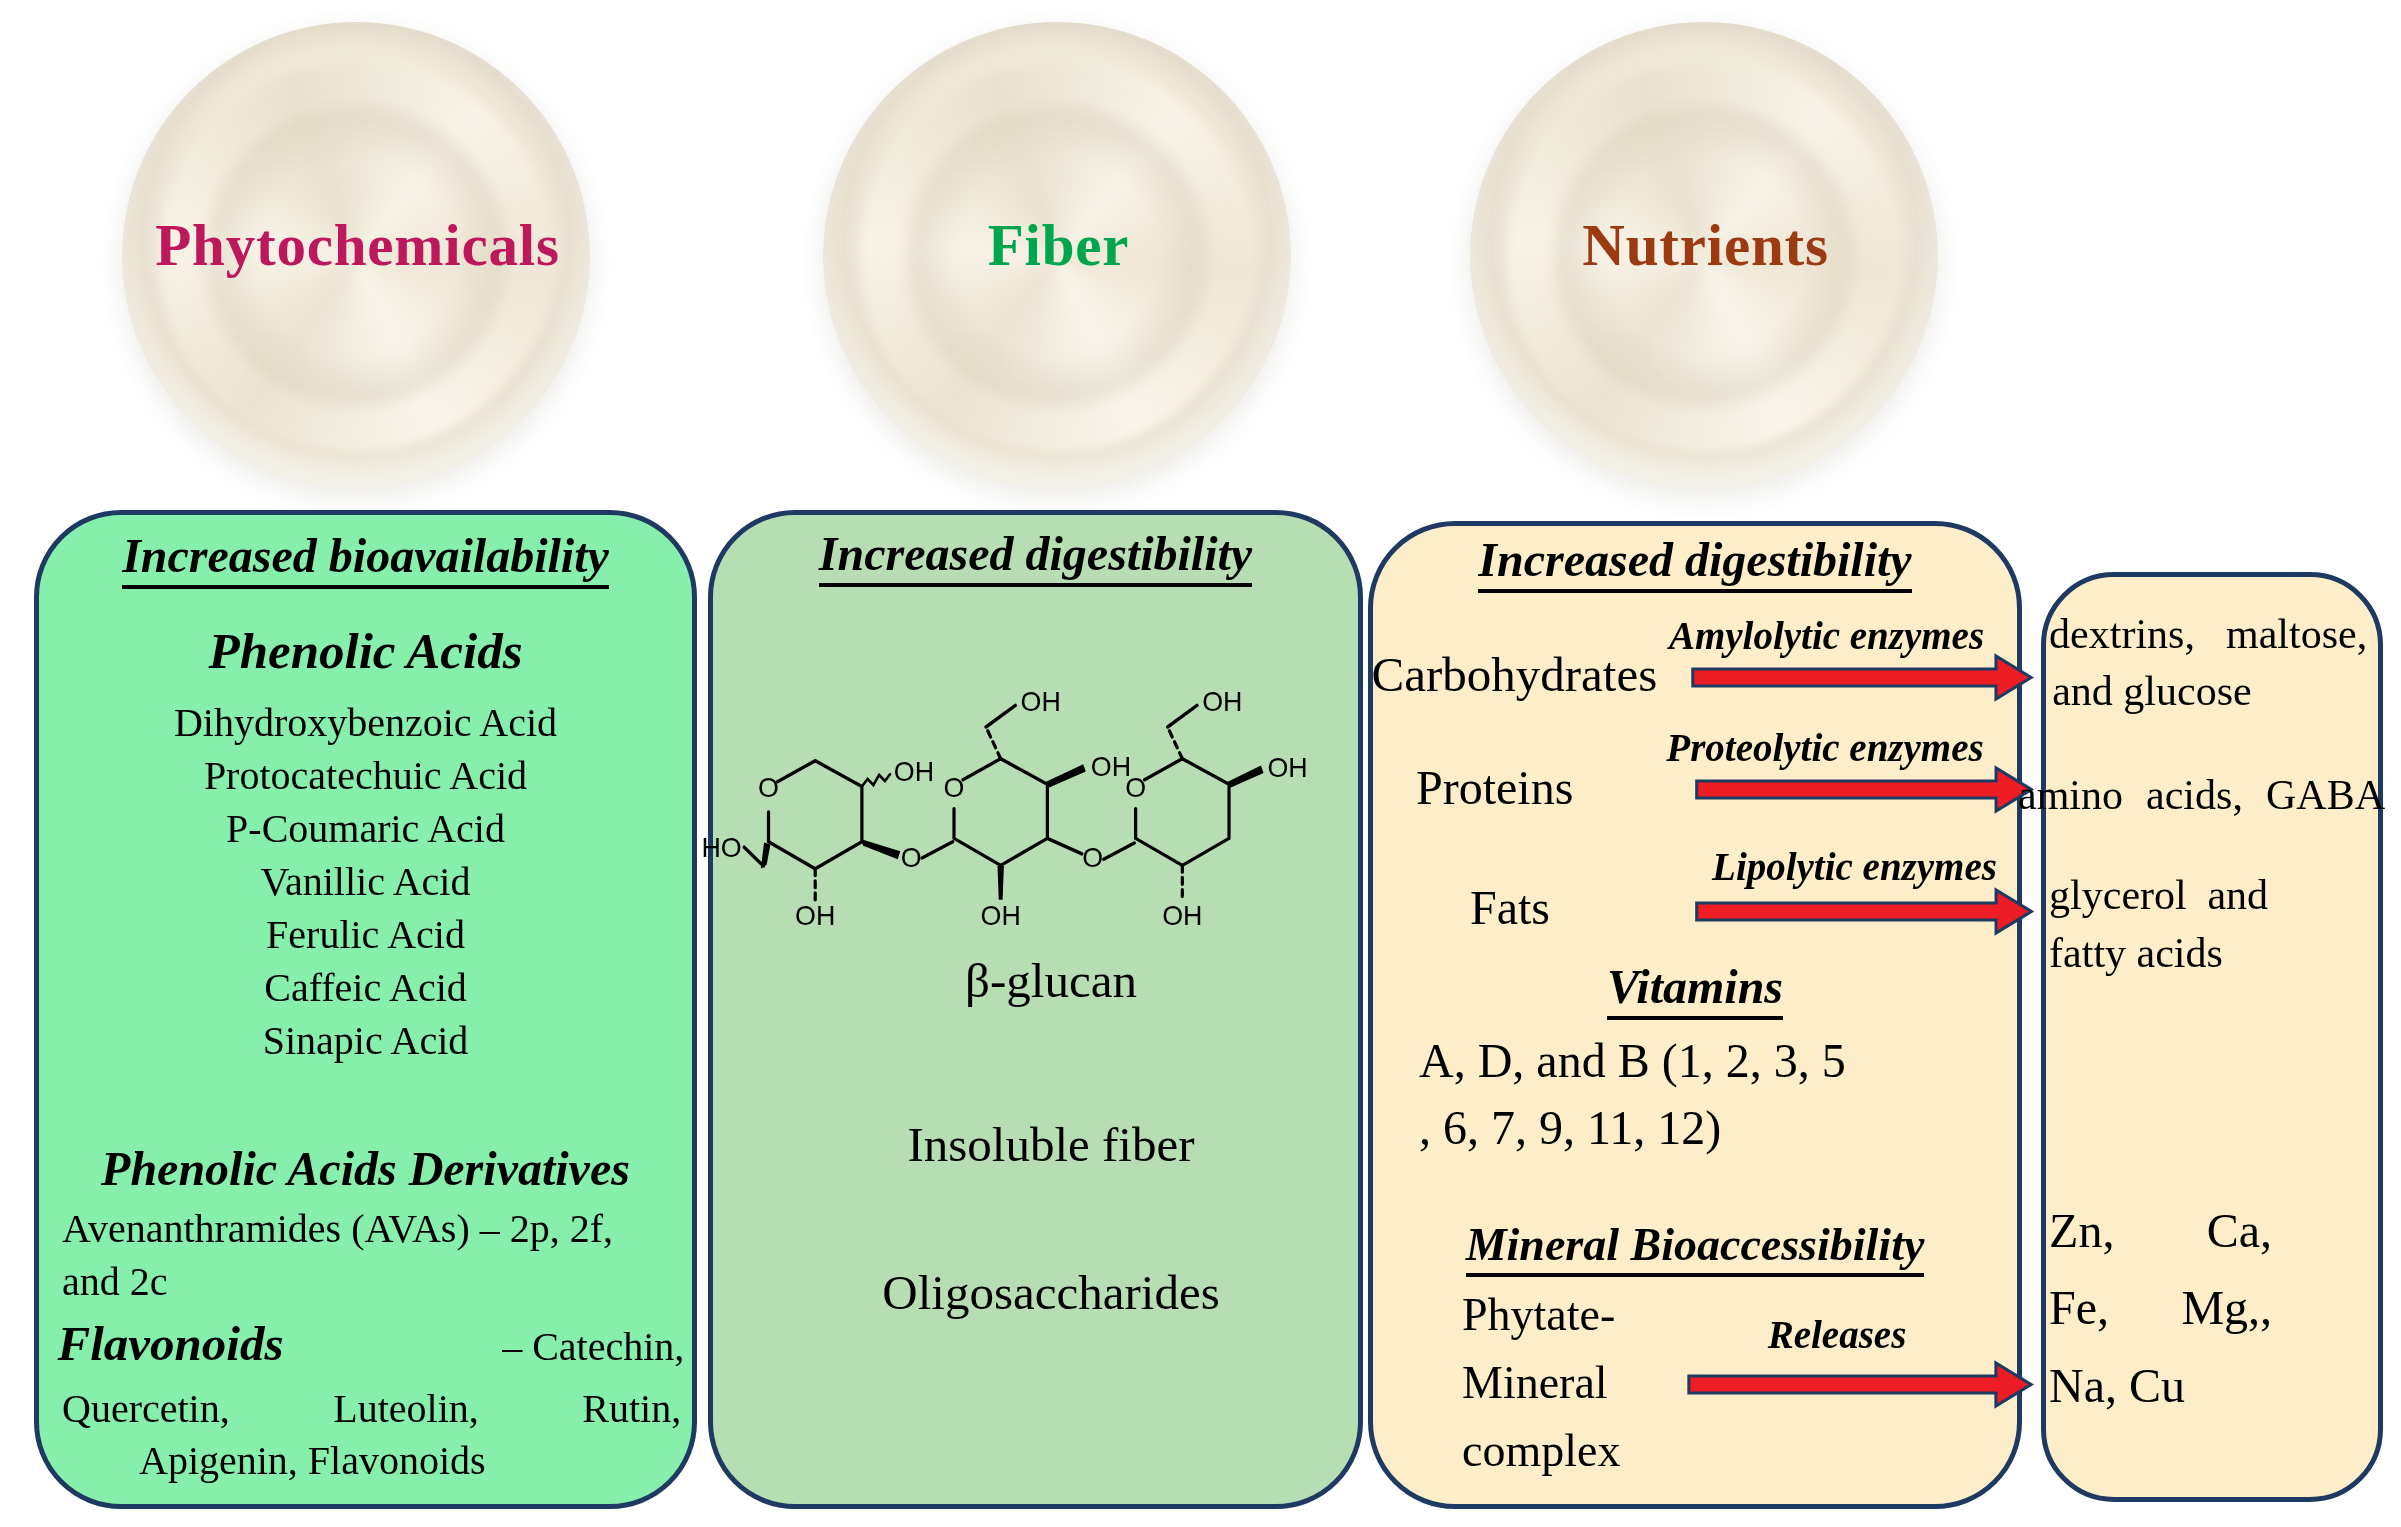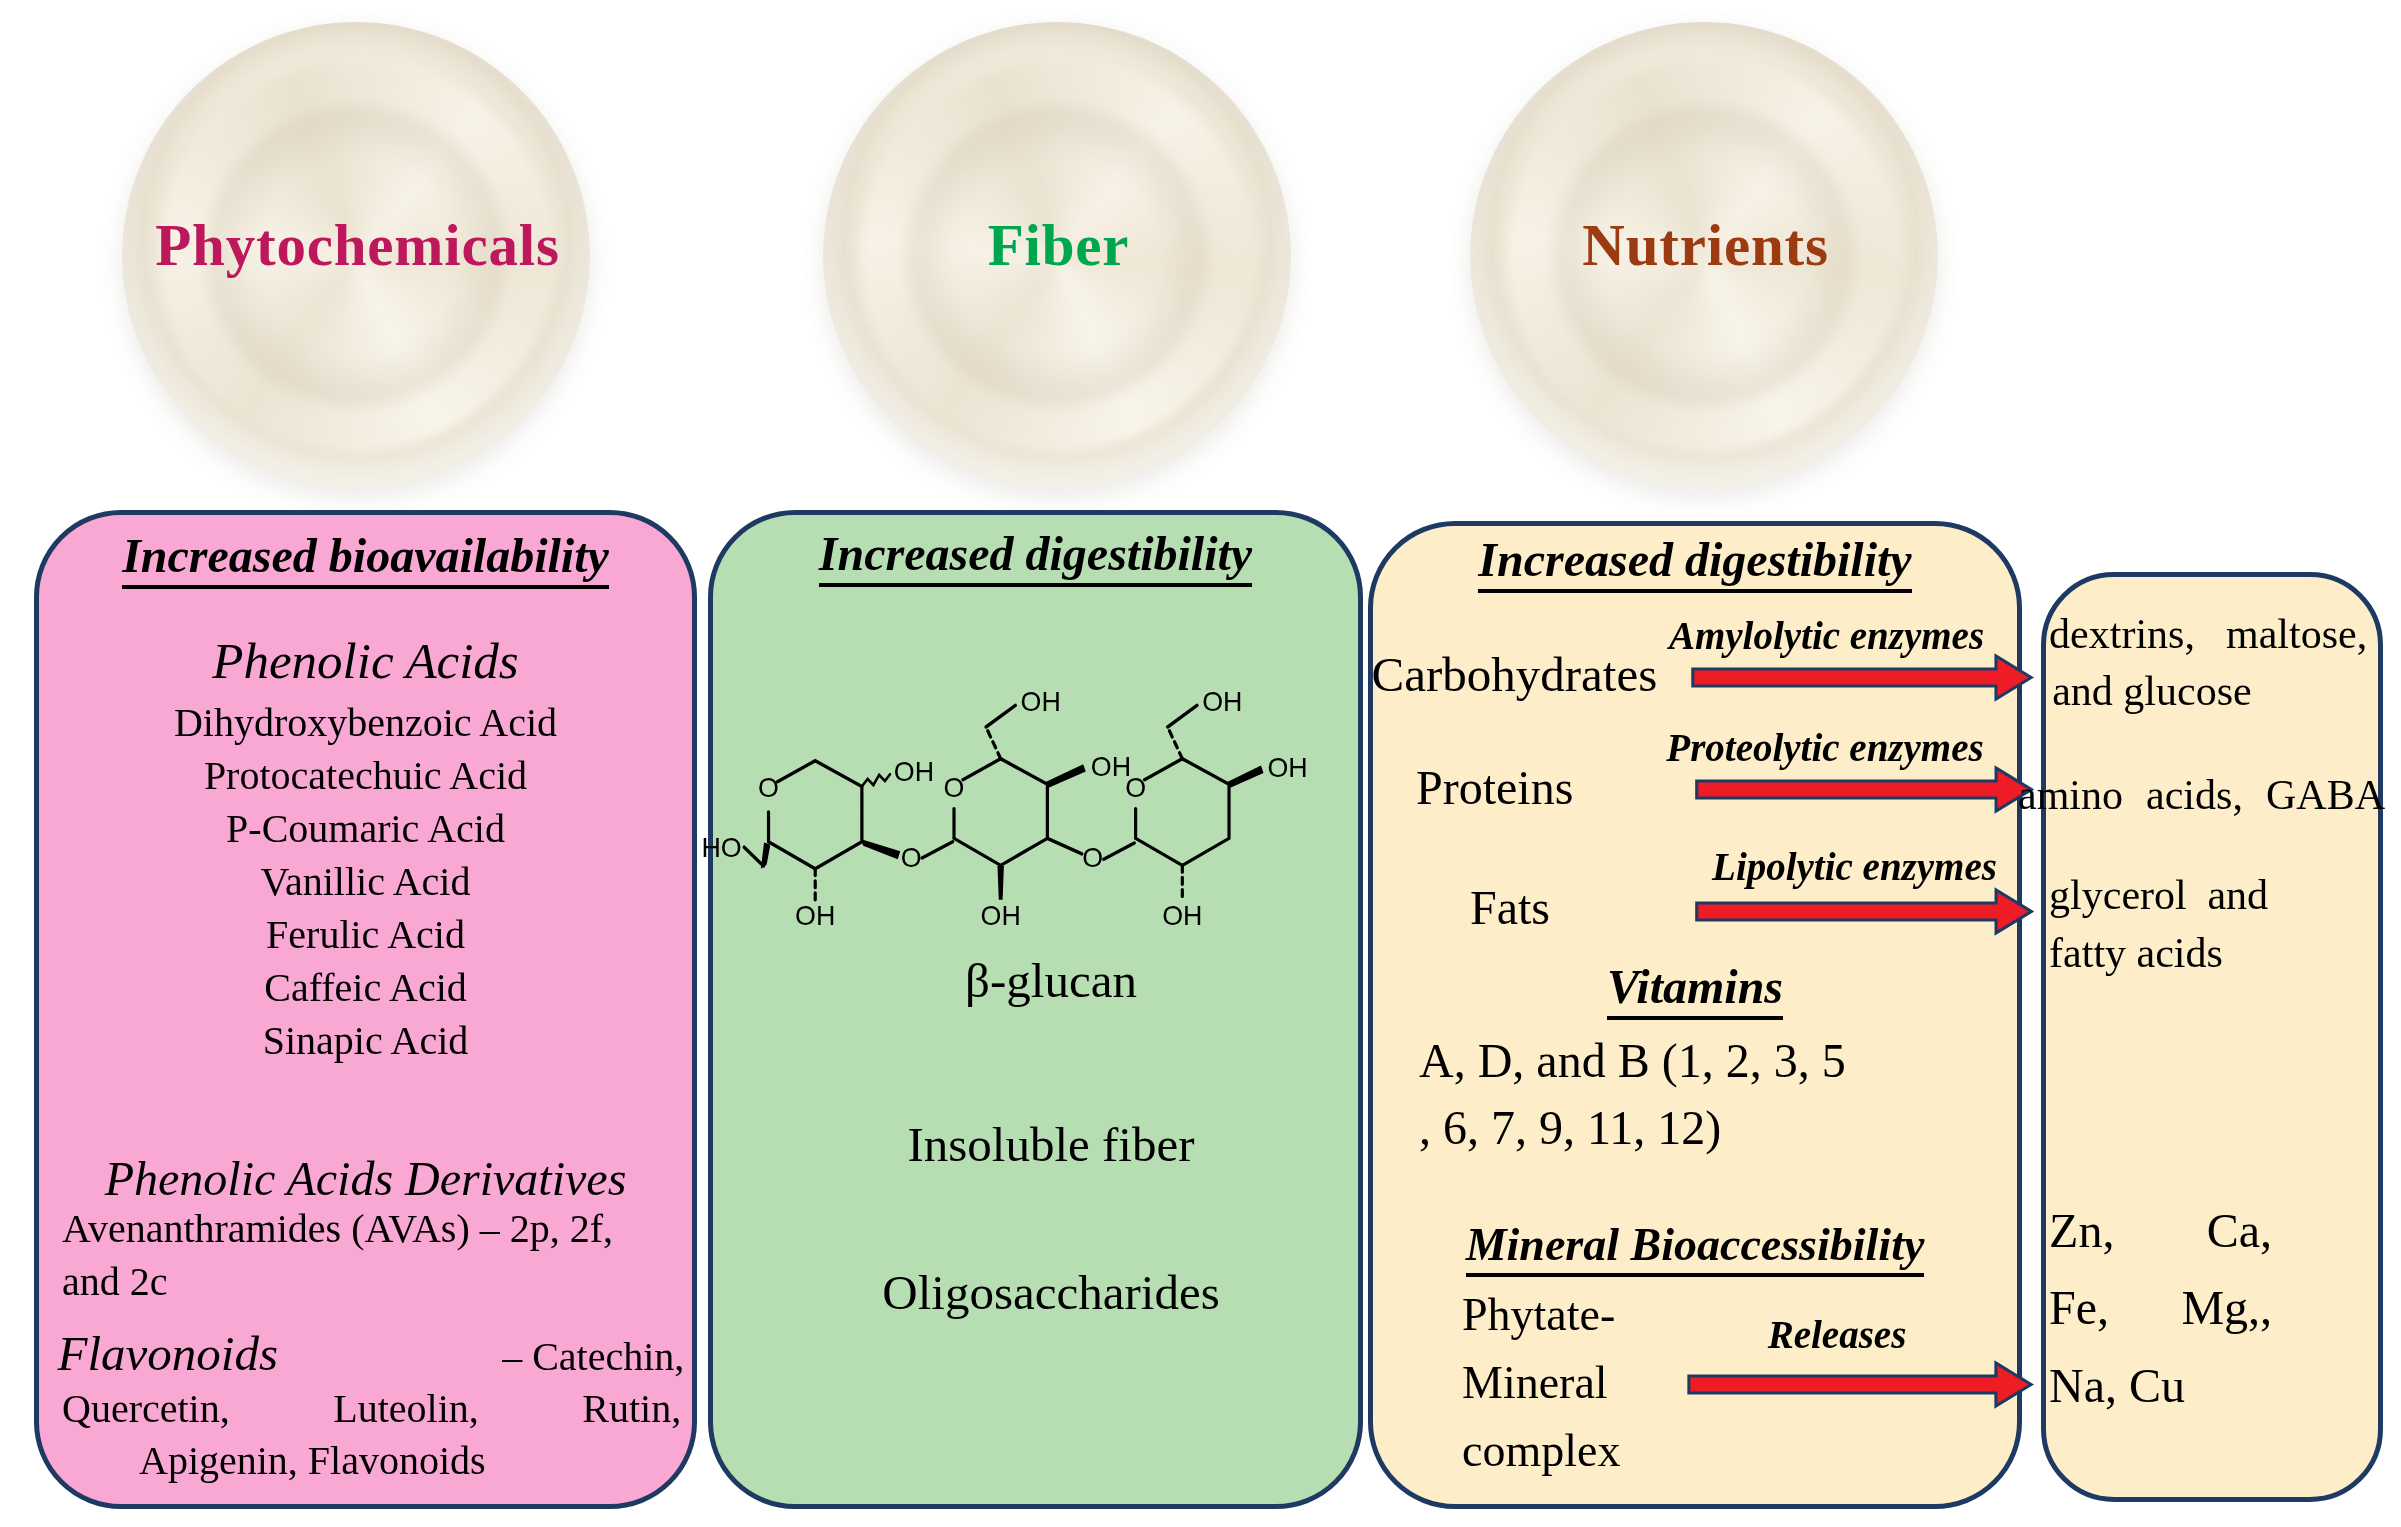--- a/index.html
+++ b/index.html
@@ -19,28 +19,28 @@
       conic-gradient(from 40deg, #f7f2e7 0deg, #efe7d6 55deg, #f8f4ea 115deg, #ece4d3 175deg, #f7f2e6 235deg, #eae2d0 300deg, #f7f2e7 360deg);
     filter: blur(5.4px); }
   .bowl-title { position:absolute; left:0; right:0; top:202px; text-align:center;
     font-size:59px; font-weight:bold; letter-spacing:0.8px; }
   .c-blue  { color:#be185d; }
   .c-green { color:#00a64e; }
   .c-brown { color:#9c3a12; }
 
   
   .panel { position:absolute; border:5.4px solid #1e3a63; border-radius:87px; }
-  .p-blue   { left:34px;  top:510px; width:663px; height:999px; background:#f9a8d4; }
+  .p-blue   { left:34px;  top:510px; width:663px; height:999px; background:#86efac; }
   .p-green  { left:708px; top:510px; width:655px; height:999px; background:#b7ddb2; }
   .p-cream  { left:1368px; top:521px; width:654px; height:988px; background:#fdeec9; }
   .p-cream2 { left:2041px; top:572px; width:342px; height:930px; background:#fdeec9; border-radius:73px; }
 
   .hdr { position:absolute; left:0; right:0; text-align:center; font-weight:bold; font-style:italic; font-size:48px; }
   .u { border-bottom:4.6px solid #000; padding-bottom:3.9px; display:inline-block; line-height:1.05; }
-  .bi { font-weight:normal; font-style:italic;margin-top:10px; }
+  .bi { font-weight:bold; font-style:italic; }
   .just { text-align:justify; text-align-last:justify; }
   .line { position:absolute; line-height:1.22; white-space:nowrap; }
   .wrapline { position:absolute; line-height:1.22; }
 
   
   .ph-header { top:13px; }
   .ph-phenolic { position:absolute; left:0; right:0; top:107px; text-align:center; font-size:51px; }
   .ph-list { position:absolute; left:0; right:0; top:181px; text-align:center; font-size:40px; line-height:53px; }
   .ph-deriv { position:absolute; left:0; right:0; top:626px; text-align:center; font-size:48px; }
   .ph-d1 { left:23px; top:690px; font-size:40px; }

